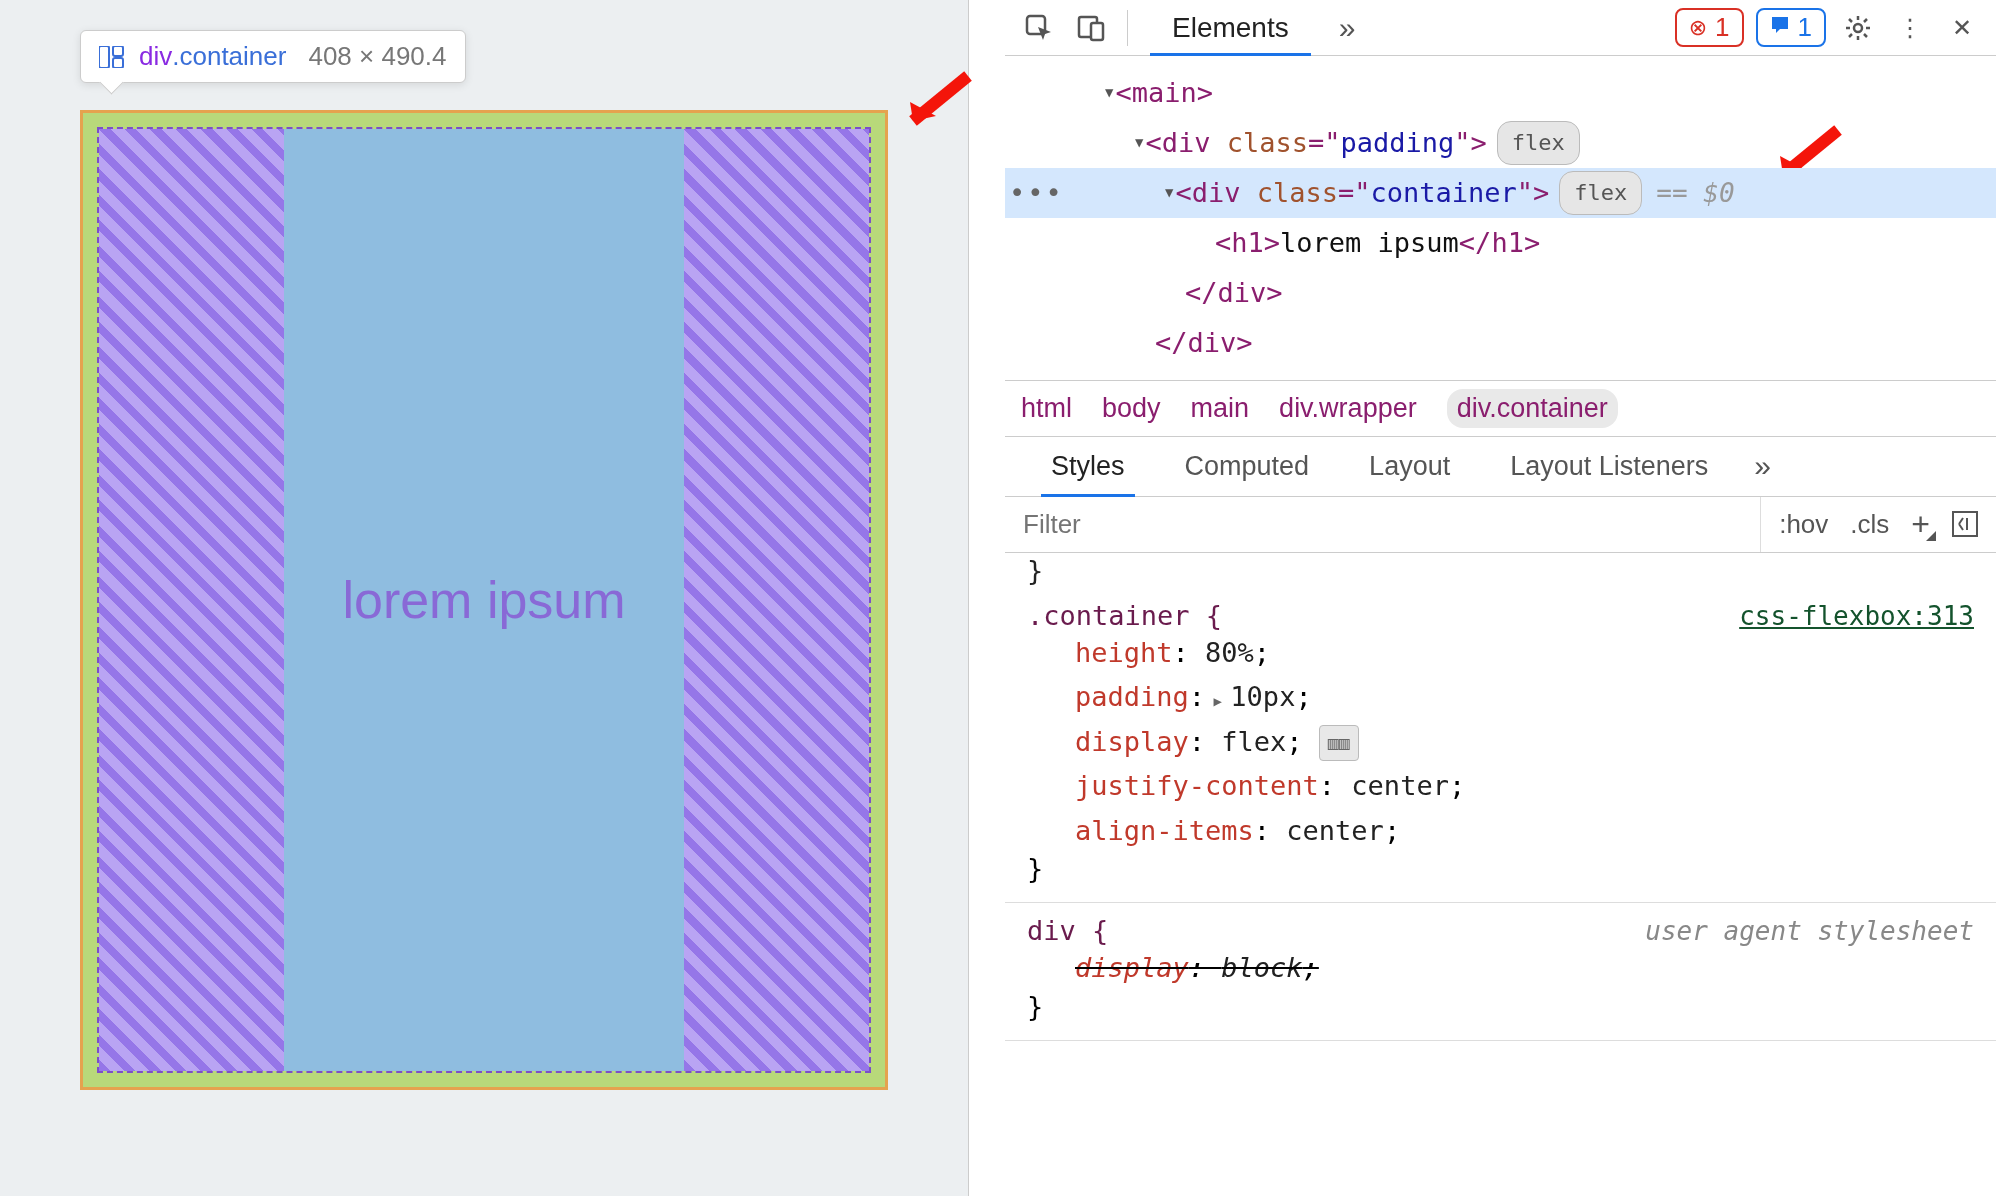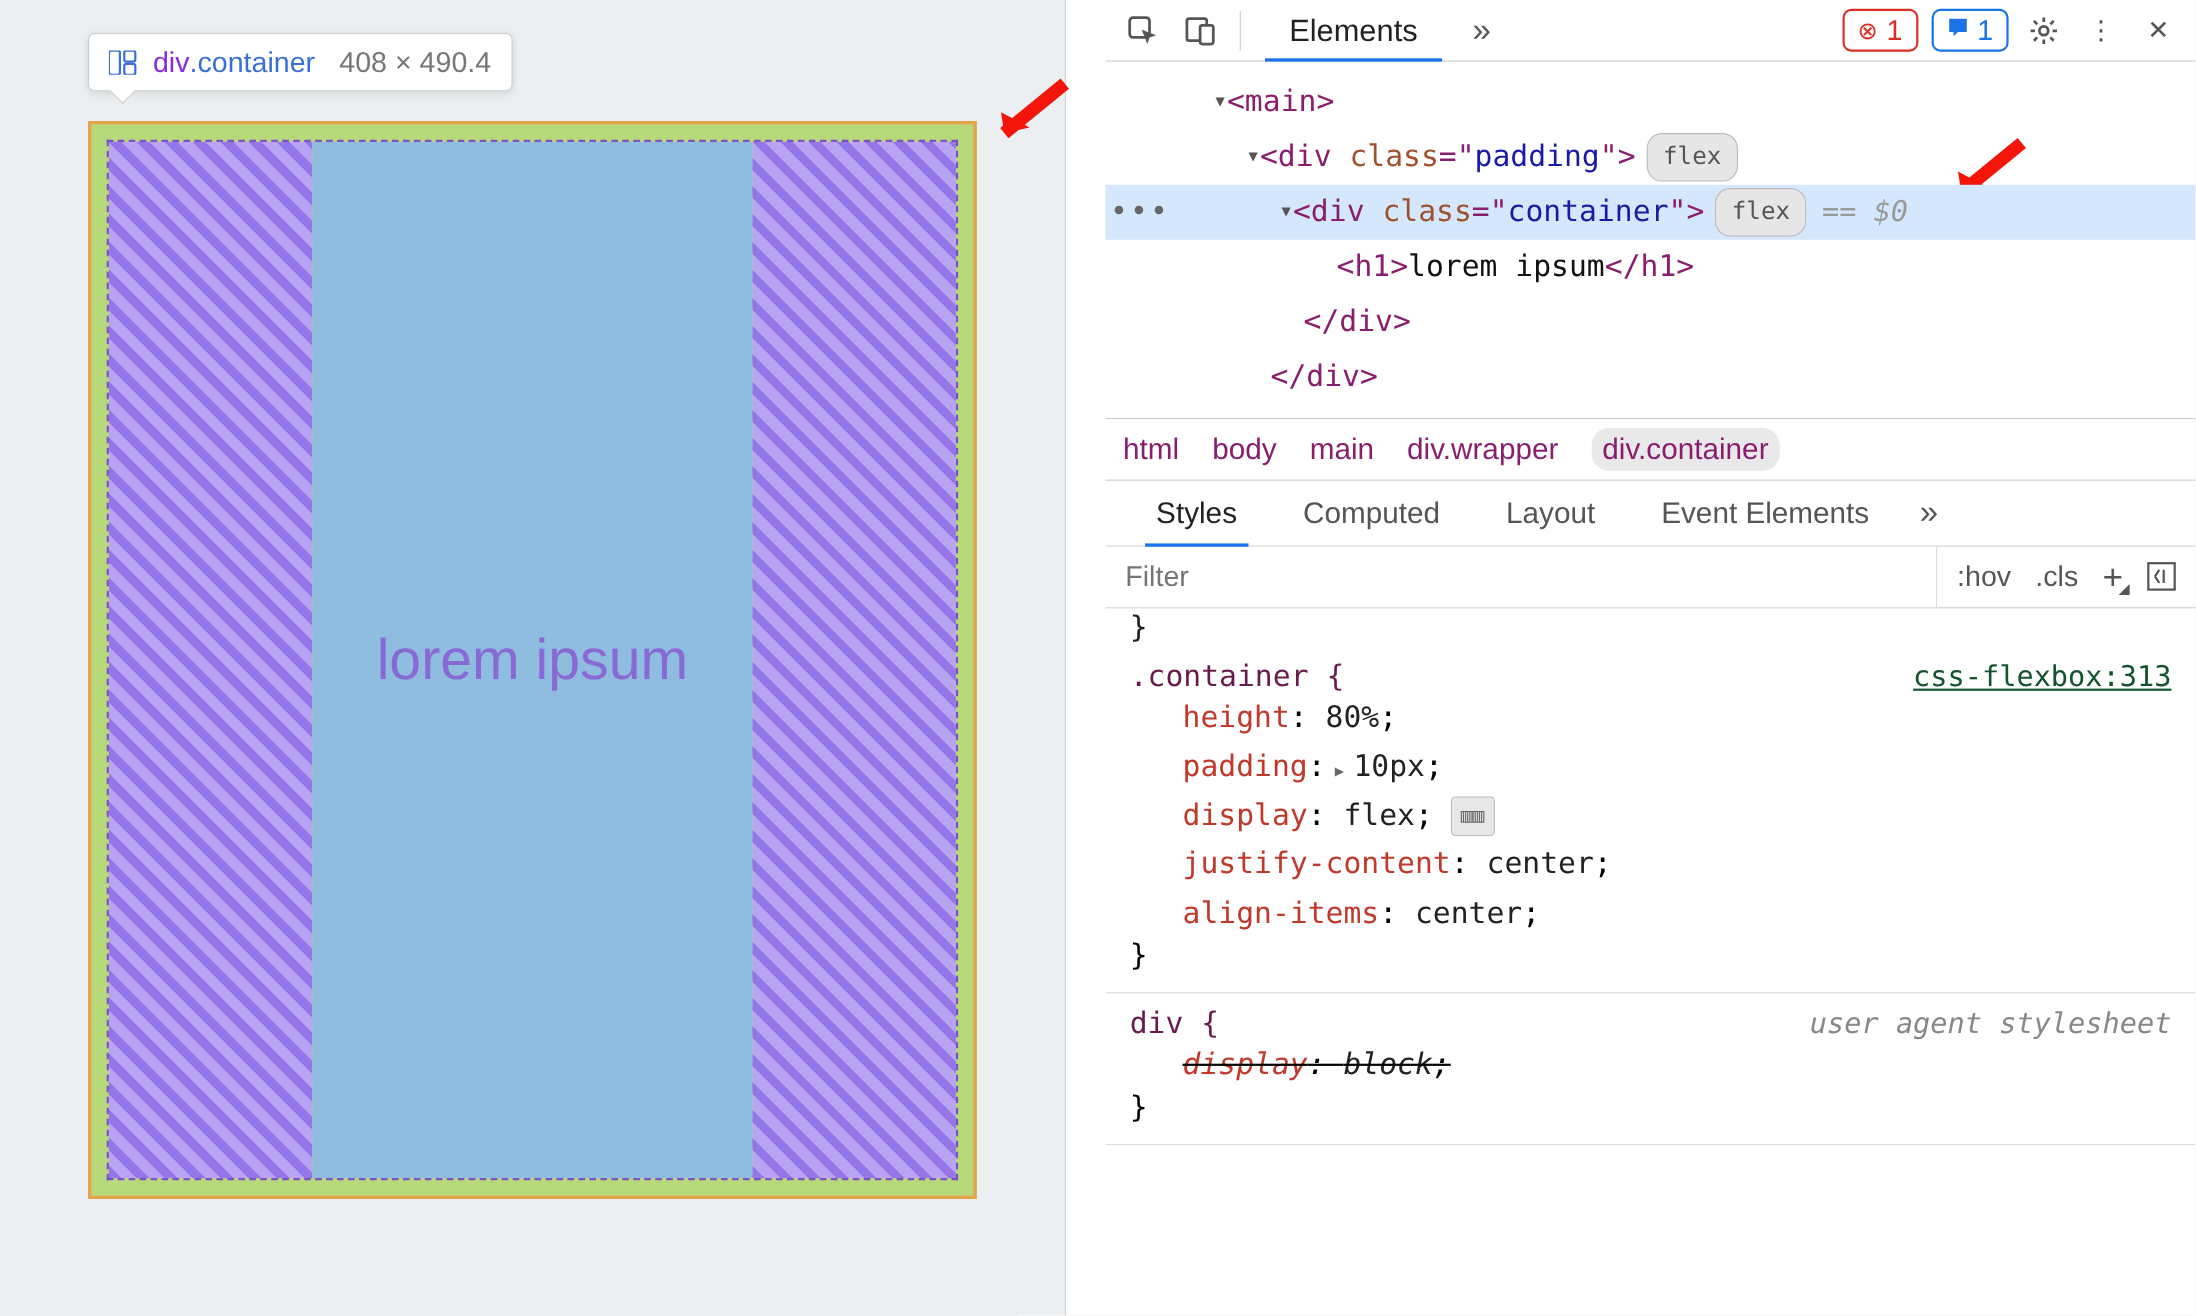--- a/index.html
+++ b/index.html
@@ -432,21 +432,21 @@
     <span>body</span>
     <span>main</span>
     <span>div.wrapper</span>
     <span class="sel">div.container</span>
   </div>
 
   <div class="subtabs">
     <div class="subtab active">Styles</div>
     <div class="subtab">Computed</div>
     <div class="subtab">Layout</div>
-    <div class="subtab">Event Elements</div>
+    <div class="subtab">Layout Listeners</div>
     <div class="dt-more">»</div>
   </div>
 
   <div class="filter-row">
     <input class="filter-input" placeholder="Filter" style="">
     <div class="filter-btns">
       <span>:hov</span>
       <span>.cls</span>
       <span class="fb-plus">+</span>
       <span class="fb-icon">

